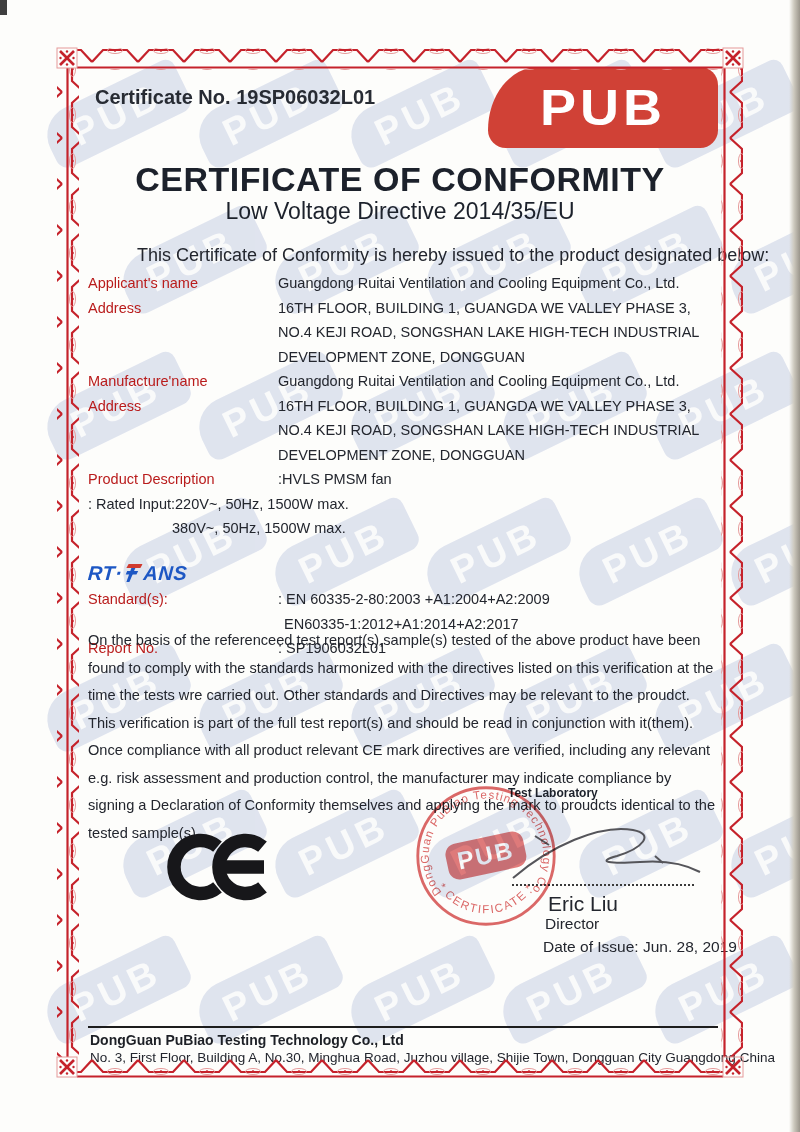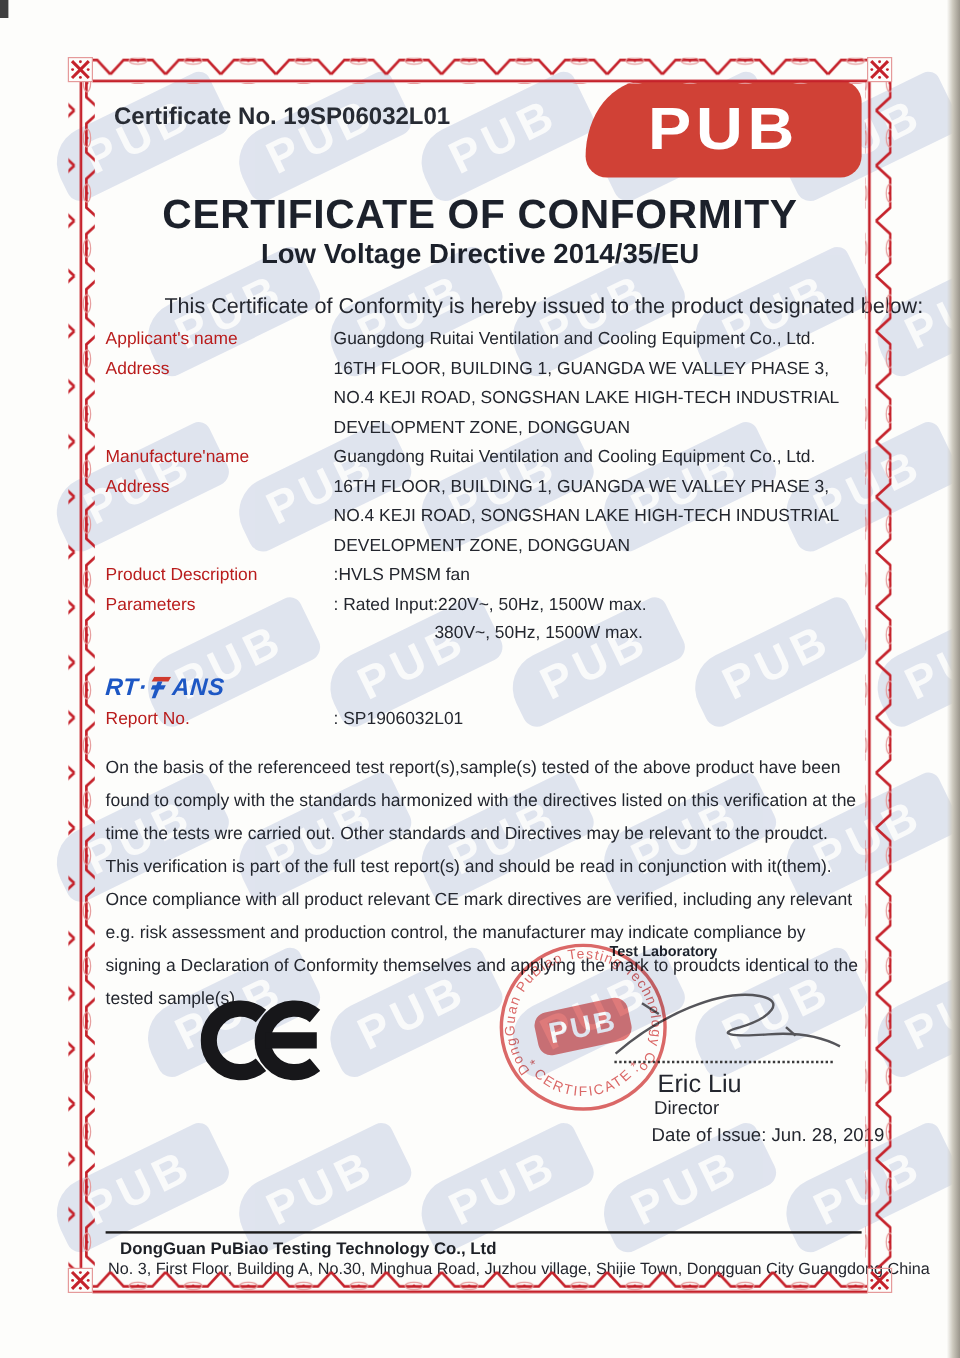--- a/index.html
+++ b/index.html
@@ -21,21 +21,21 @@
   .cert-no{position:absolute;left:95px;top:86px;z-index:2;font-size:20px;font-weight:bold;color:#272b33;}
   .pub-logo{
     position:absolute;left:488px;top:67px;width:230px;height:81px;z-index:2;
     background:#d04136;border-radius:62px 22px 22px 22px / 78px 22px 22px 22px;
     display:flex;align-items:center;justify-content:center;
   }
   .pub-logo span{color:#fff;font-weight:bold;font-size:54px;letter-spacing:4px;line-height:1;transform:scaleY(.92);}
   .title{position:absolute;left:0;top:160px;width:800px;z-index:2;text-align:center;
     font-size:34px;font-weight:bold;color:#1c212b;letter-spacing:.5px;}
   .subtitle{position:absolute;left:0;top:198px;width:800px;z-index:2;text-align:center;
-    font-size:23px;font-weight:bold;color:#1c212b;}
+    font-size:23px;font-weight:normal;color:#1c212b;}
   .intro{position:absolute;left:95px;top:245px;z-index:2;font-size:18px;color:#23262e;margin-left:42px;}
   
   .fields{position:absolute;left:88px;top:271px;width:634px;z-index:2;font-size:14.5px;line-height:24.5px;}
   .frow{display:flex;}
   .frow .lbl{width:190px;flex-shrink:0;font-weight:normal;color:#b91c1c;}
   .frow .val{width:444px;color:#23262e;}
   .indent2{padding-left:84px;}
   .indent1{padding-left:6px;}
   .row-gap{margin-top:20px;}
   
@@ -48,21 +48,21 @@
   .ce-mark{position:absolute;left:167px;top:822px;z-index:2;}
   .stamp{position:absolute;left:398px;top:768px;width:176px;height:176px;z-index:4;mix-blend-mode:multiply;opacity:.88;}
   .test-lab{position:absolute;left:508px;top:786px;z-index:2;font-size:12px;font-weight:bold;color:#1c212b;}
   .sig-svg{position:absolute;left:505px;top:816px;z-index:2;}
   .sig-line{position:absolute;left:512px;top:884px;width:182px;border-bottom:2px dotted #3a3a3a;z-index:2;}
   .signer-name{position:absolute;left:548px;top:892px;z-index:2;font-size:21px;color:#23262e;}
   .signer-title{position:absolute;left:545px;top:915px;z-index:2;font-size:15.5px;color:#23262e;}
   .issue-date{position:absolute;left:543px;top:938px;z-index:2;font-size:15.5px;color:#23262e;}
   
   .footer-rule{position:absolute;left:88px;top:1026px;width:630px;height:2px;background:#1d1d1d;z-index:2;}
-  .footer-company{position:absolute;left:100px;top:1032px;z-index:2;font-size:14px;font-weight:bold;color:#1d2026;}
+  .footer-company{position:absolute;left:90px;top:1032px;z-index:2;font-size:14px;font-weight:bold;color:#1d2026;}
   .footer-address{position:absolute;left:90px;top:1050px;z-index:2;font-size:13.5px;color:#23262e;}
   
   .scan-edge{position:absolute;right:0;top:0;width:11px;height:100%;z-index:5;
     background:linear-gradient(to right,rgba(255,255,255,0),#cdc9be 45%,#9a958b);}
   .scan-speck{position:absolute;left:0;top:0;width:7px;height:15px;background:#3f3f3f;z-index:5;}
 </style>
 </head>
 <body>
 
 <div class="page">
@@ -174,37 +174,43 @@
     </div>
     <div class="frow">
       <span class="lbl">Address</span>
       <span class="val">16TH FLOOR, BUILDING 1, GUANGDA WE VALLEY PHASE 3, NO.4 KEJI ROAD, SONGSHAN LAKE HIGH-TECH INDUSTRIAL DEVELOPMENT ZONE, DONGGUAN</span>
     </div>
     <div class="frow">
       <span class="lbl">Product Description</span>
       <span class="val">:HVLS PMSM fan</span>
     </div>
     <div class="frow">
-      <span class="lbl">Parameters</span>
       <span class="val">
         <span>: Rated Input:220V~, 50Hz, 1500W max.</span><br>
         <span class="indent2" style="display:inline-block">380V~, 50Hz, 1500W max.</span>
       </span>
     </div>
     <div class="frow row-gap">
       <span class="val">
         <span class="tm-logo">
           <span>RT·</span>
           <svg class="fglyph" width="17" height="18" viewBox="0 0 17 18">
             <polygon points="3,0 17,0 15,4 1,4" fill="#d03a2e"></polygon>
             <polygon points="2,7 13,7 11.5,10.5 0.8,10.5" fill="#1d57c4"></polygon>
             <polygon points="6,4 10,4 5,18 2,18" fill="#1d57c4"></polygon>
           </svg>
           <span>ANS</span>
         </span>
+      </span>
+    </div>
+    <div class="frow">
+      <span class="lbl">Standard(s):</span>
+      <span class="val">
+        <span>: EN 60335-2-80:2003 +A1:2004+A2:2009</span><br>
+        <span class="indent1" style="display:inline-block">EN60335-1:2012+A1:2014+A2:2017</span>
       </span>
     </div>
     <div class="frow">
       <span class="lbl">Report No.</span>
       <span class="val">: SP1906032L01</span>
     </div>
   </div>
 
   <div class="paras">
     <p>On the basis of the referenceed test report(s),sample(s) tested of the above product have been found to comply with the standards harmonized with the directives listed on this verification at the time the tests wre carried out. Other standards and Directives may be relevant to the proudct. This verification is part of the full test report(s) and should be read in conjunction with it(them).</p>

